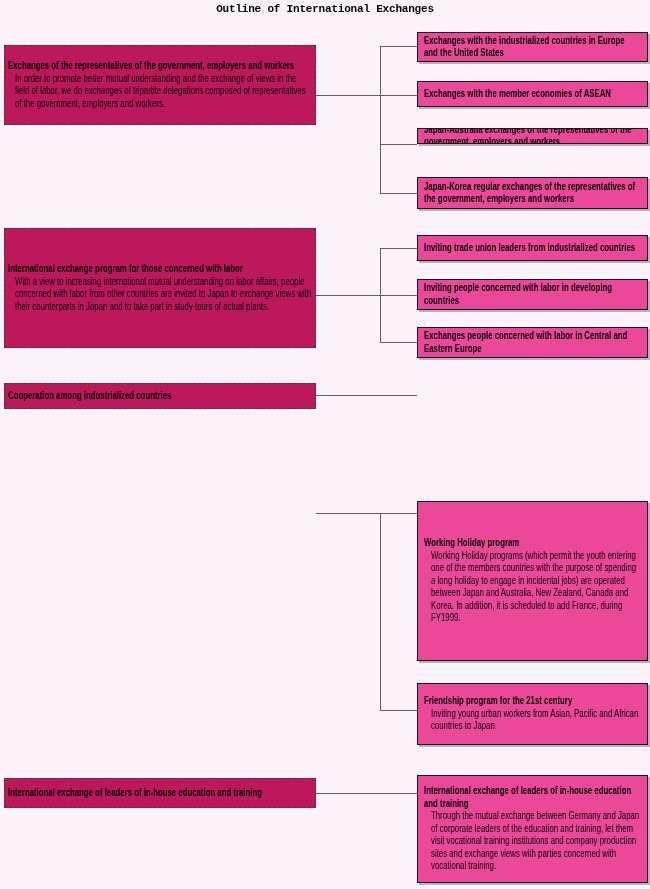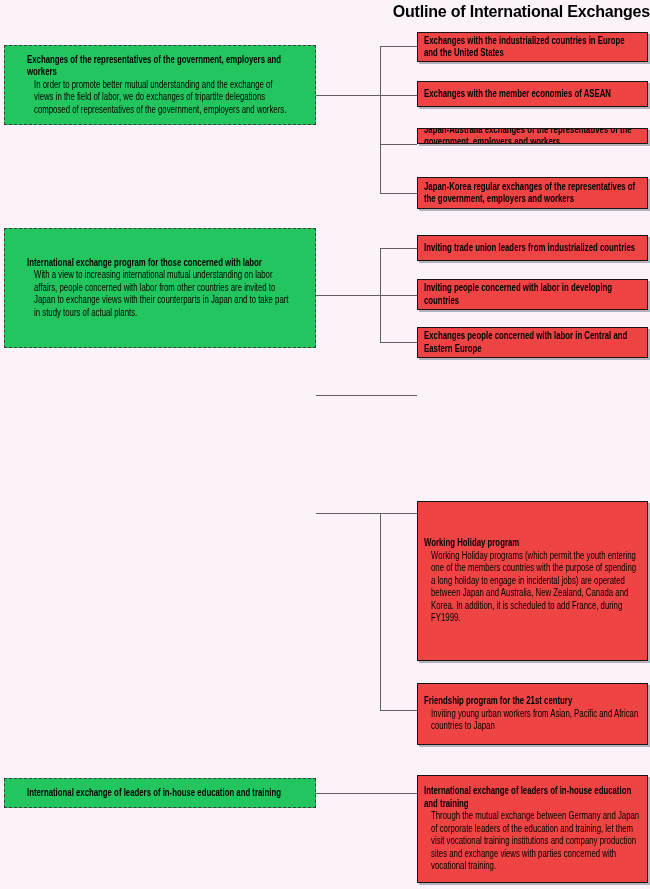--- a/index.html
+++ b/index.html
@@ -1,32 +1,33 @@
 <!DOCTYPE html>
 <html><head>
 <meta charset="utf-8">
 <style>
   html, body { margin:0; padding:0; background:#fbf3f9; font-family:"Liberation Sans", sans-serif; }
   #canvas { position:relative; width:650px; height:889px; background:#fbf3f9; overflow:hidden; }
 
   .diagram-title {
     position:absolute; top:3px; left:0; width:100%;
-    text-align:right; font-size:16px; font-weight:bold; color:#000;
+    text-align:center; font-size:11px; font-weight:bold; color:#000;
     letter-spacing:-0.2px;
+    font-family:Liberation Mono, monospace;
   }
 
   .pbox {
     position:absolute; left:4px; width:312px;
-    background:#22c55e; border:1px dashed #3f3f3f;
+    background:#be185d; border:1px dashed #3f3f3f;
     box-sizing:border-box; display:flex; flex-direction:column; justify-content:center;
-    padding:2px 22px; overflow:hidden;
+    padding:2px 3px; overflow:hidden;
   }
   .cbox {
     position:absolute; left:417px; width:231px;
-    background:#ef4444; border:1px solid #151515;
+    background:#ec4899; border:1px solid #151515;
     box-shadow:2px 2px 0 rgba(158,155,165,0.75);
     box-sizing:border-box; display:flex; flex-direction:column; justify-content:center;
     padding:2px 6px; overflow:hidden;
   }
   .condense { width:128%; transform:scaleX(0.78); transform-origin:0 50%; }
   .btitle { font-size:10px; font-weight:bold; line-height:12.5px; color:#000; }
   .bbody  { font-size:10px; line-height:12.5px; color:#000; padding-left:9px; }
 
   .hline { position:absolute; height:1px; background:#606060; }
   .vline { position:absolute; width:1px; background:#606060; }
@@ -89,20 +90,25 @@
   <div class="cbox" style="top:327px; height:31px;">
     <div class="condense">
       <div class="btitle">Exchanges people concerned with labor in Central and Eastern Europe</div>
     </div>
   </div>
   <div class="hline" style="left:316px; top:295px; width:101px;"></div>
   <div class="vline" style="left:380px; top:248px; height:95px;"></div>
   <div class="hline" style="left:380px; top:248px; width:37px;"></div>
   <div class="hline" style="left:380px; top:342px; width:37px;"></div>
 
+  <div class="pbox" style="top:383px; height:26px;">
+    <div class="condense">
+      <div class="btitle">Cooperation among industrialized countries</div>
+    </div>
+  </div>
   <div class="hline" style="left:316px; top:395px; width:101px;"></div>
 
   <div class="cbox" style="top:501px; height:160px;">
     <div class="condense">
       <div class="btitle">Working Holiday program</div>
       <div class="bbody">Working Holiday programs (which permit the youth entering one of the members countries with the purpose of spending a long holiday to engage in incidental jobs) are operated between Japan and Australia, New Zealand, Canada and Korea. In addition, it is scheduled to add France, during FY1999.</div>
     </div>
   </div>
   <div class="cbox" style="top:683px; height:62px;">
     <div class="condense">

